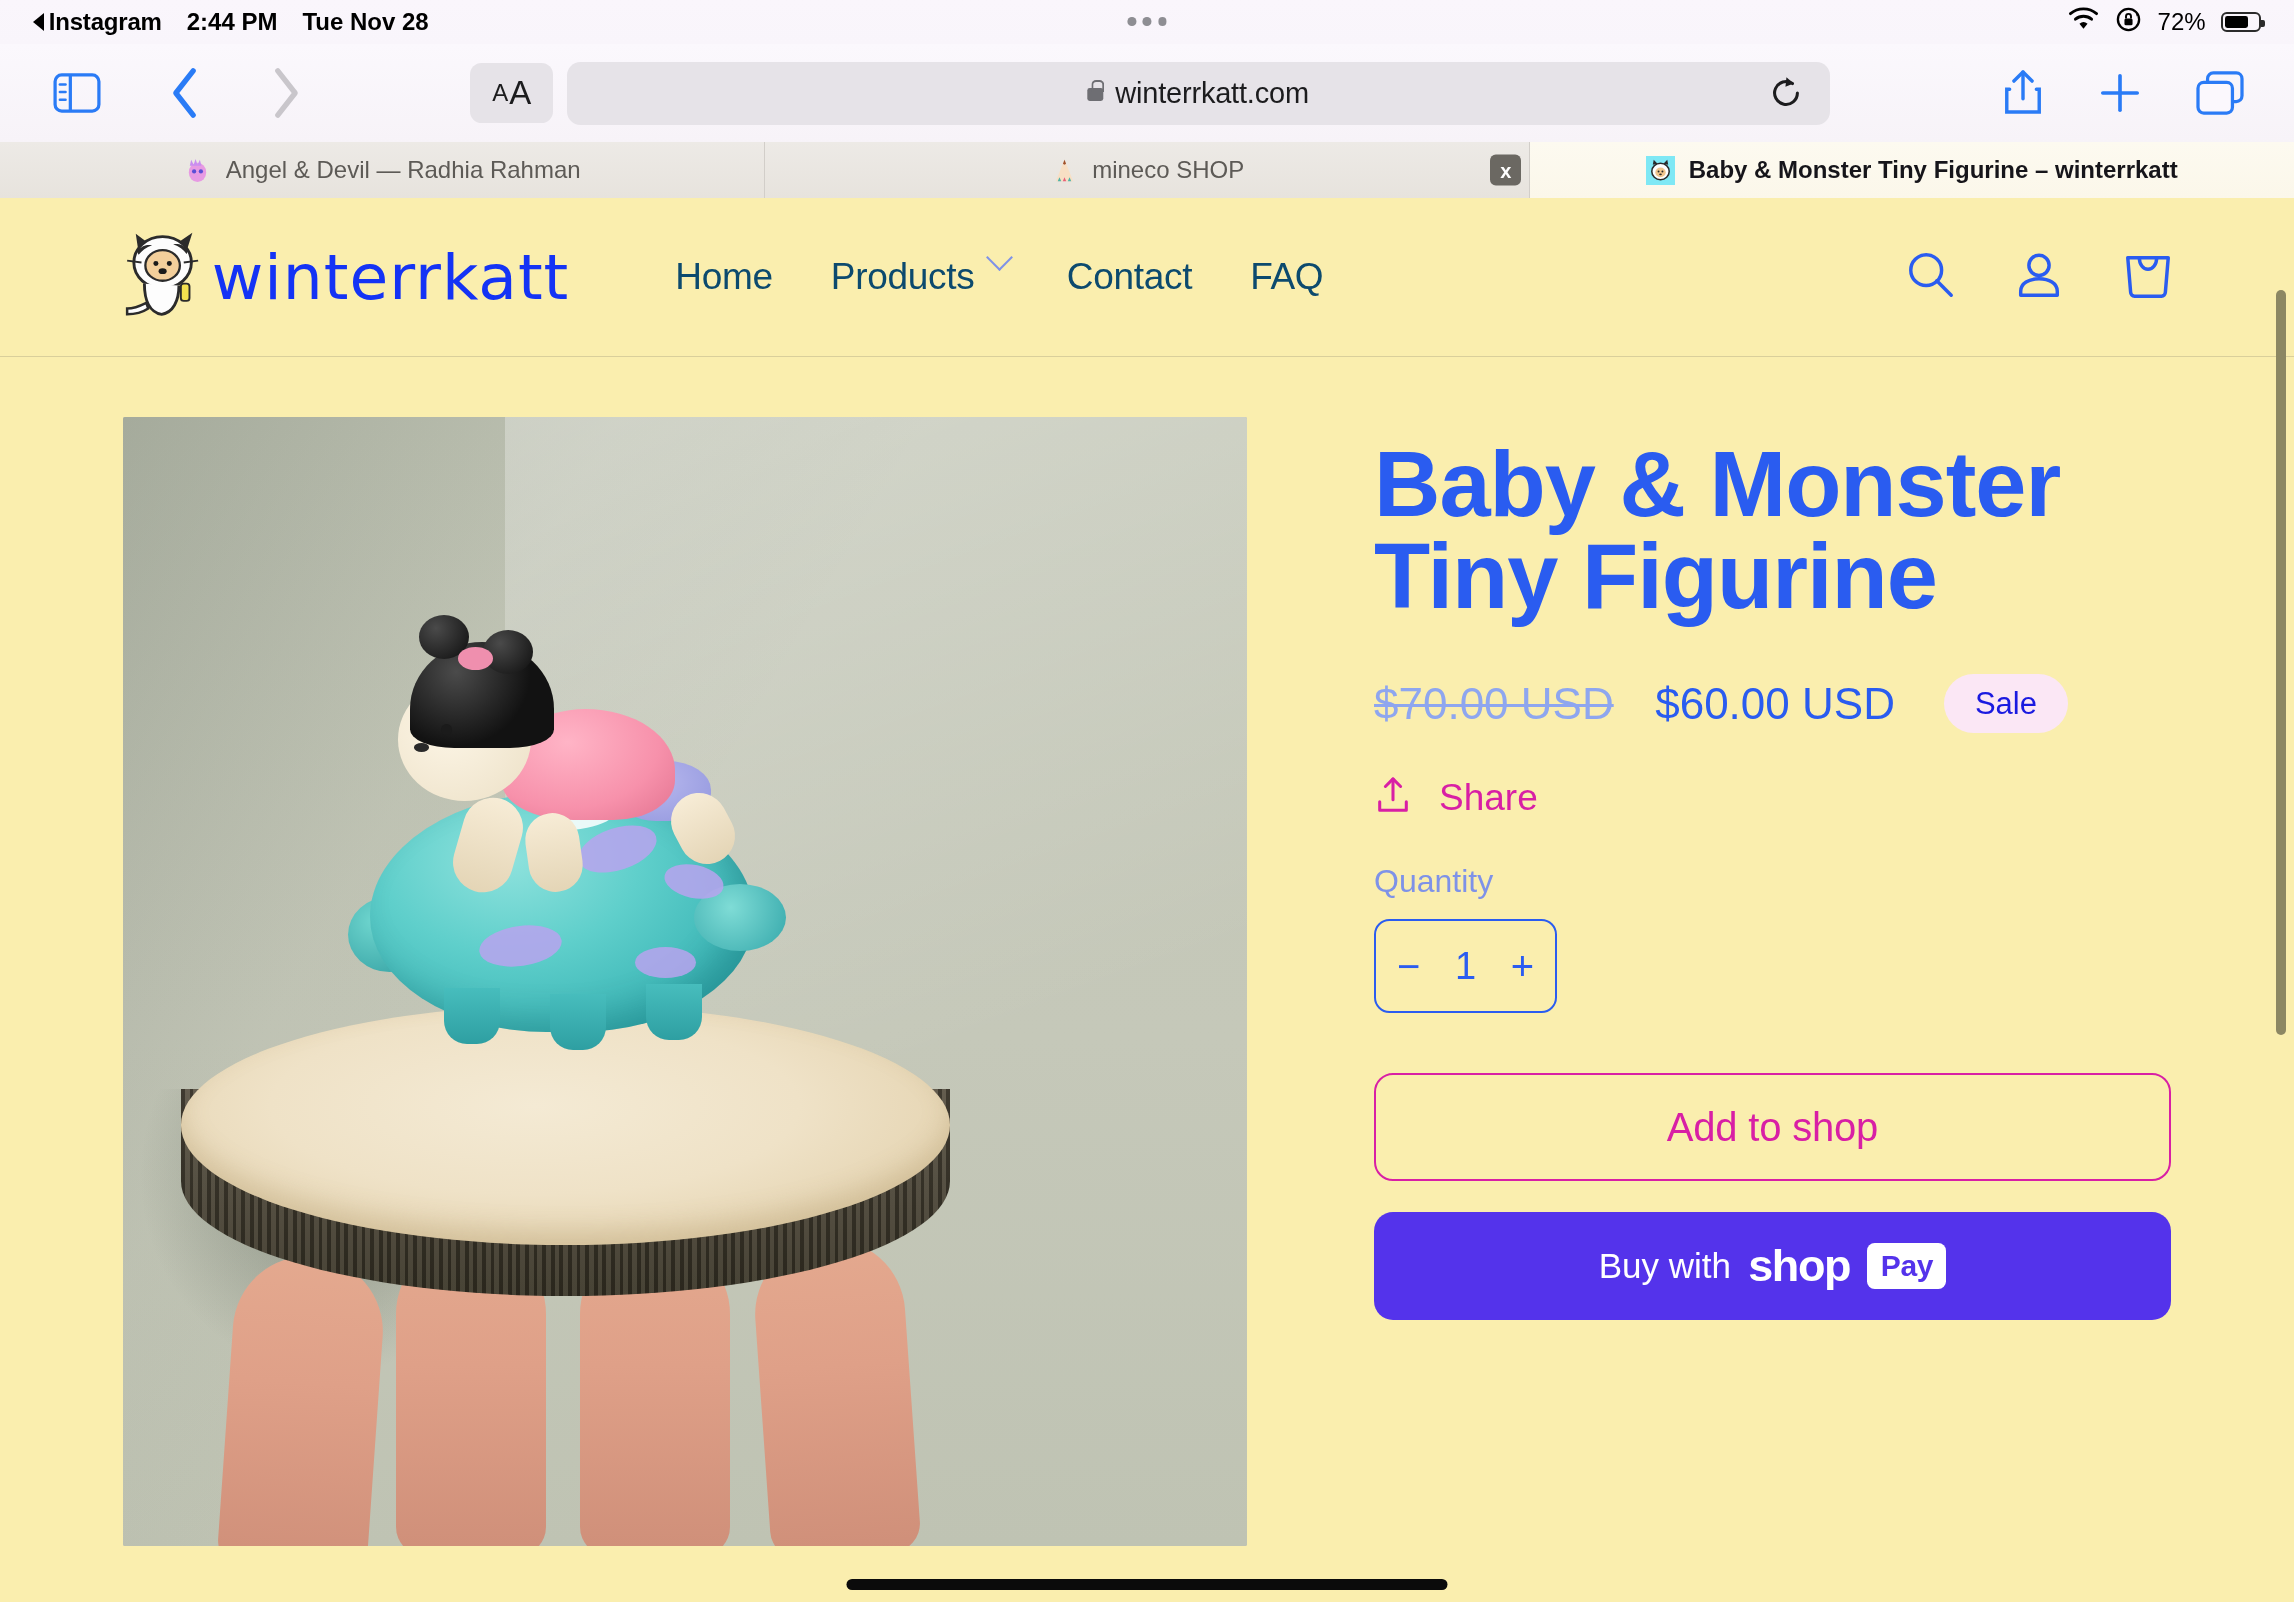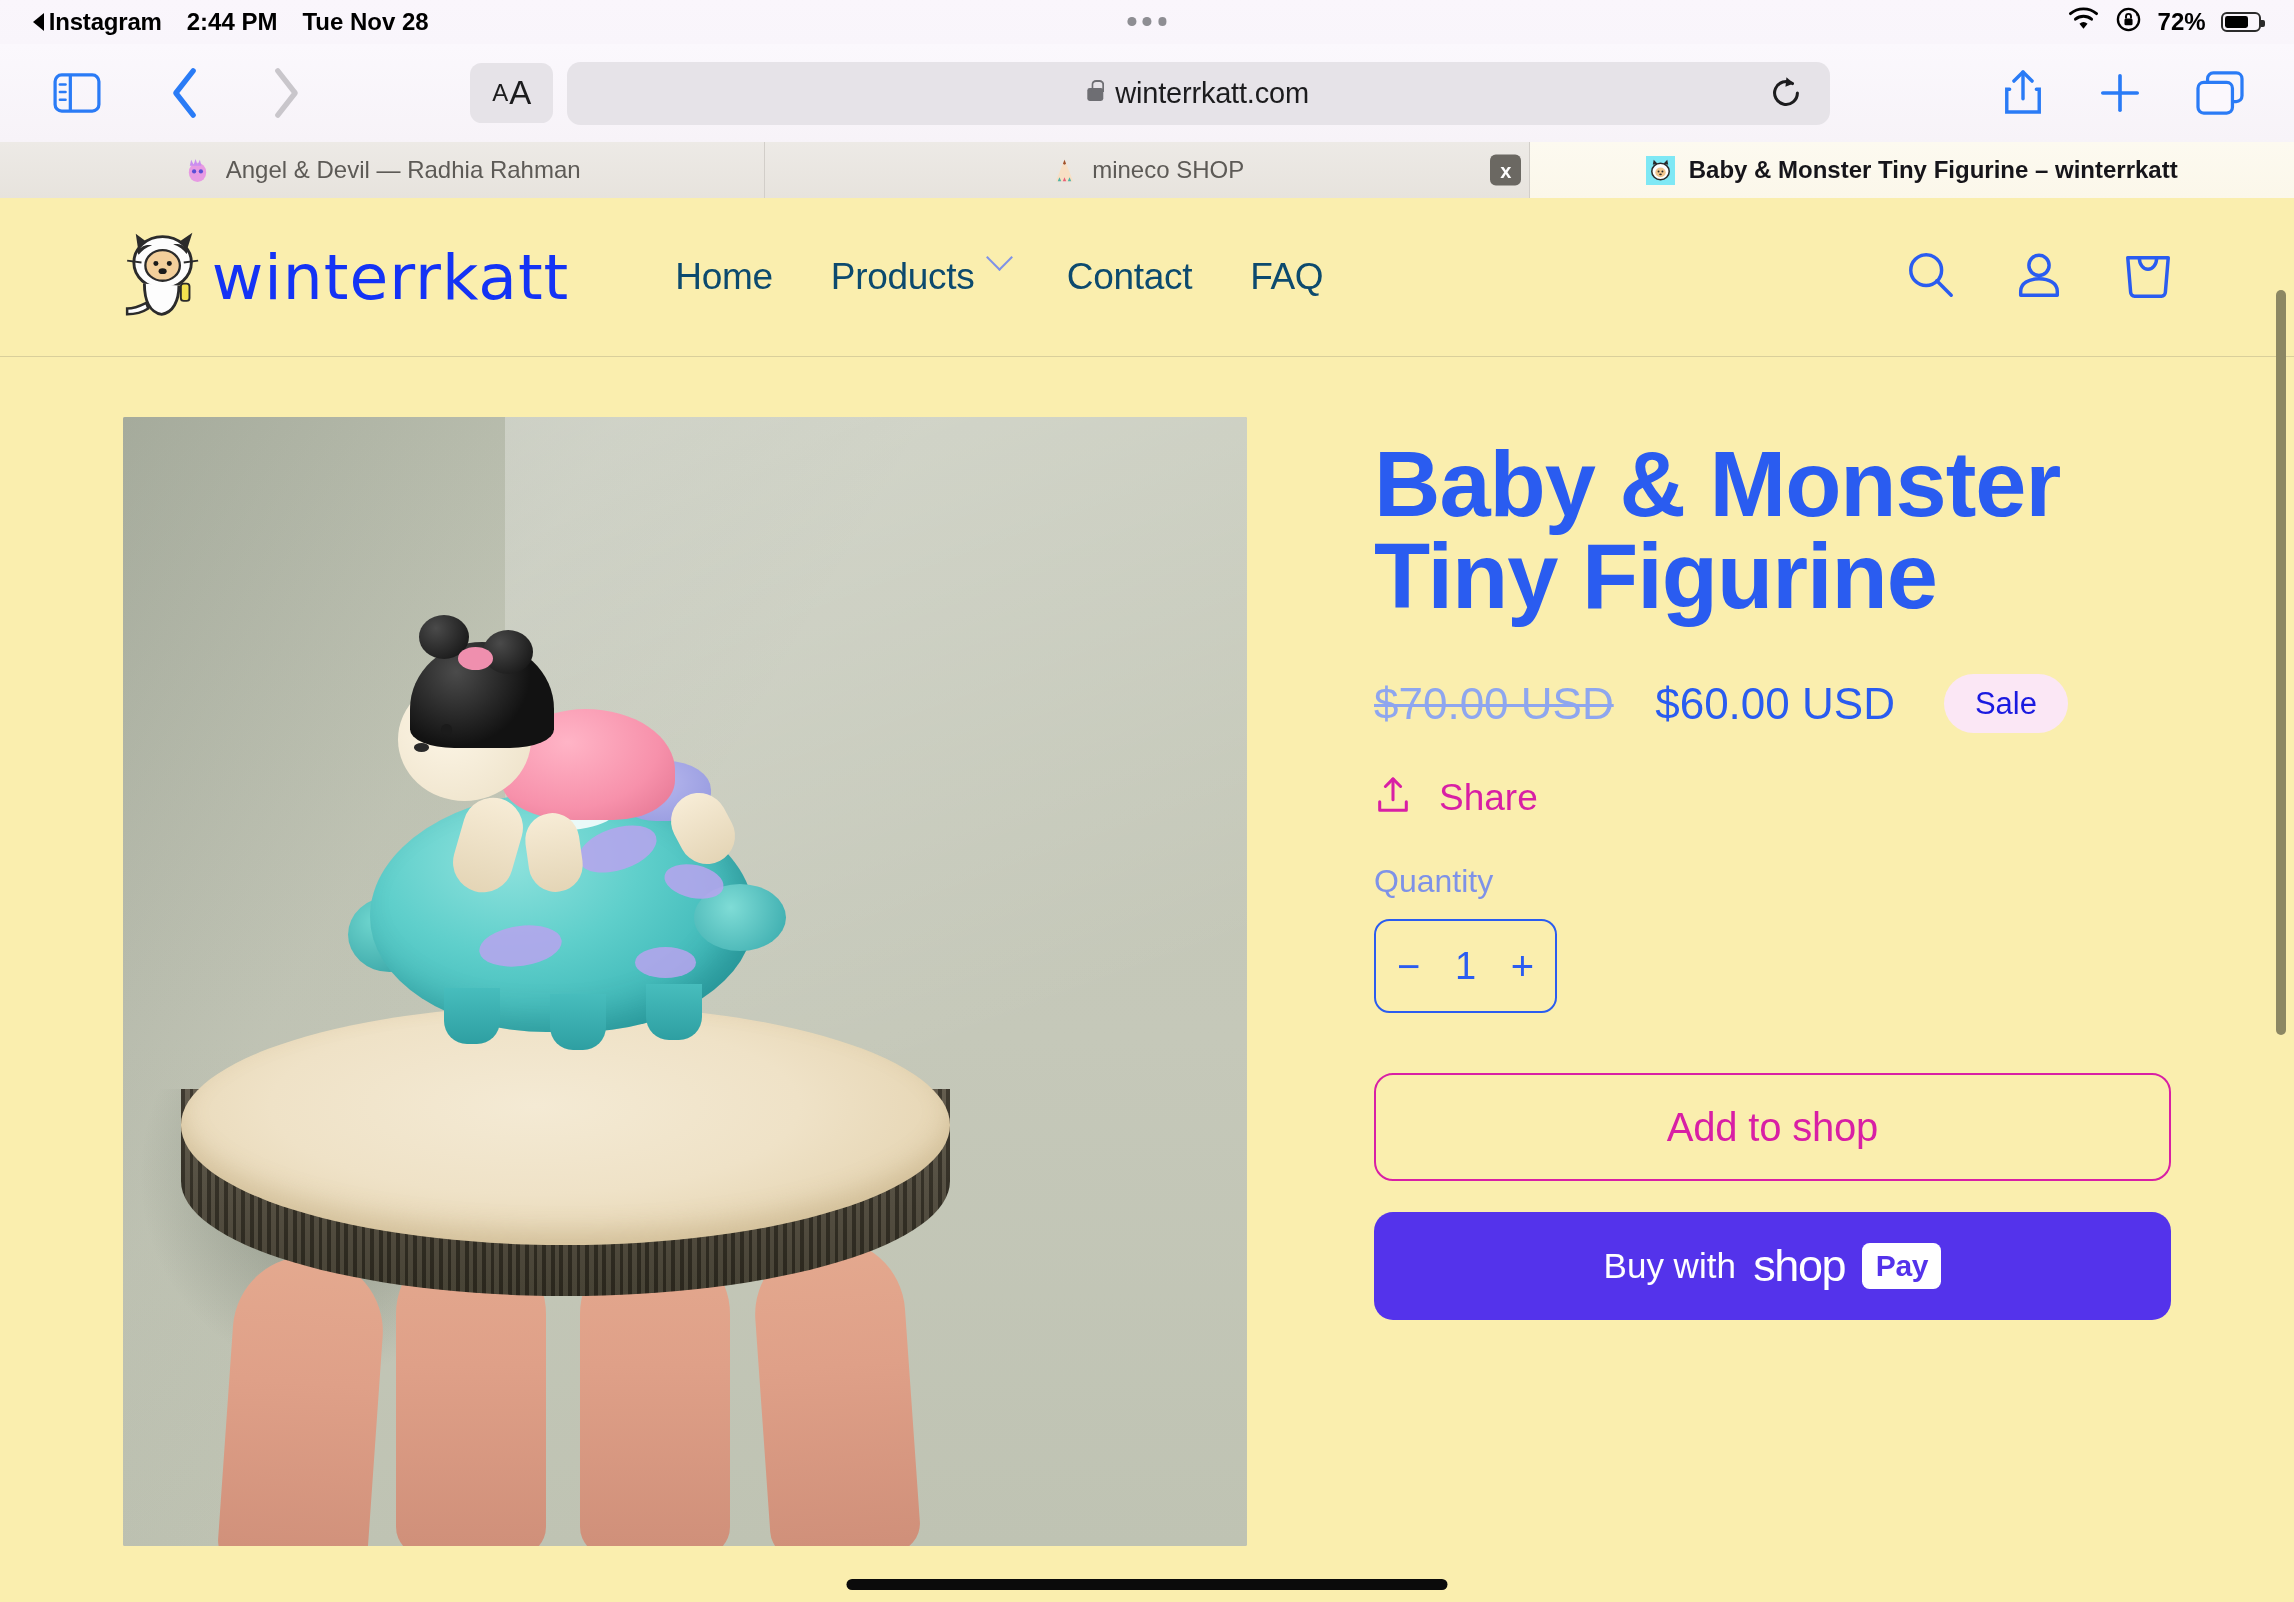--- a/index.html
+++ b/index.html
@@ -26,21 +26,21 @@
     border-bottom: 9.6px solid transparent;
     border-right: 11.5px solid #000;
     margin-right: 4.8px;
   }
   .sb-app { font-size: 24px; font-weight: 600; letter-spacing: -0.2px;}
   .sb-time { margin-left: 25px; font-size: 24px; font-weight: 600;}
   .sb-date { margin-left: 25px; font-size: 24px; font-weight: 700;}
   .sb-dots { position:absolute; left: 50%; transform: translateX(-50%); display:flex; gap:6.7px; top:17.3px;}
   .sb-dots i { width:8.6px; height:8.6px; border-radius:50%; background:#8e8e93; display:block;}
   .sb-right { margin-left: auto; display:flex; align-items:center; gap: 15.4px; }
-  .sb-pct { font-size: 24px; font-weight: 700; }
+  .sb-pct { font-size: 24px; font-weight: 400; }
   .battery {
     width: 40px; height: 20px; border: 2.4px solid #2b2b2b;
     border-radius: 5.8px; position: relative; display:flex; align-items:center; padding:2.4px;
   }
   .battery::after {
     content:""; position:absolute; right:-5.8px; top:5.8px;
     width:3.4px; height:7.7px; background:#2b2b2b; border-radius:0 1.9px 1.9px 0;
   }
   .battery i { display:block; height:100%; width:72%; background:#000; border-radius:2.4px;}
 
@@ -188,21 +188,21 @@
     color:#d81fa5; font-size: 40px;
     display:flex; align-items:center; justify-content:center;
     margin-bottom: 31px; letter-spacing: -0.2px;
   }
   .btn-shoppay {
     width: 797px; height: 108px; border-radius: 19px;
     background: #5433eb; color:#fff;
     display:flex; align-items:center; justify-content:center; gap: 17.3px;
     font-size: 35px;
   }
-  .shop-word { font-size: 45px; font-weight: 400; letter-spacing:-1.4px; }
+  .shop-word { font-size: 45px; font-weight: 700; letter-spacing:-1.4px; }
   .pay-badge {
     background:#fff; color:#5433eb; font-size: 30px; font-weight: 700;
     border-radius: 7.7px; padding: 5.8px 13.4px; letter-spacing:-0.4px;
   }
 
   
   .scroll-track {
     position: absolute; right: 7.7px; top: 92px;
     width: 10.6px; height: 745px; border-radius: 5.8px;
     background: #8c8763;

